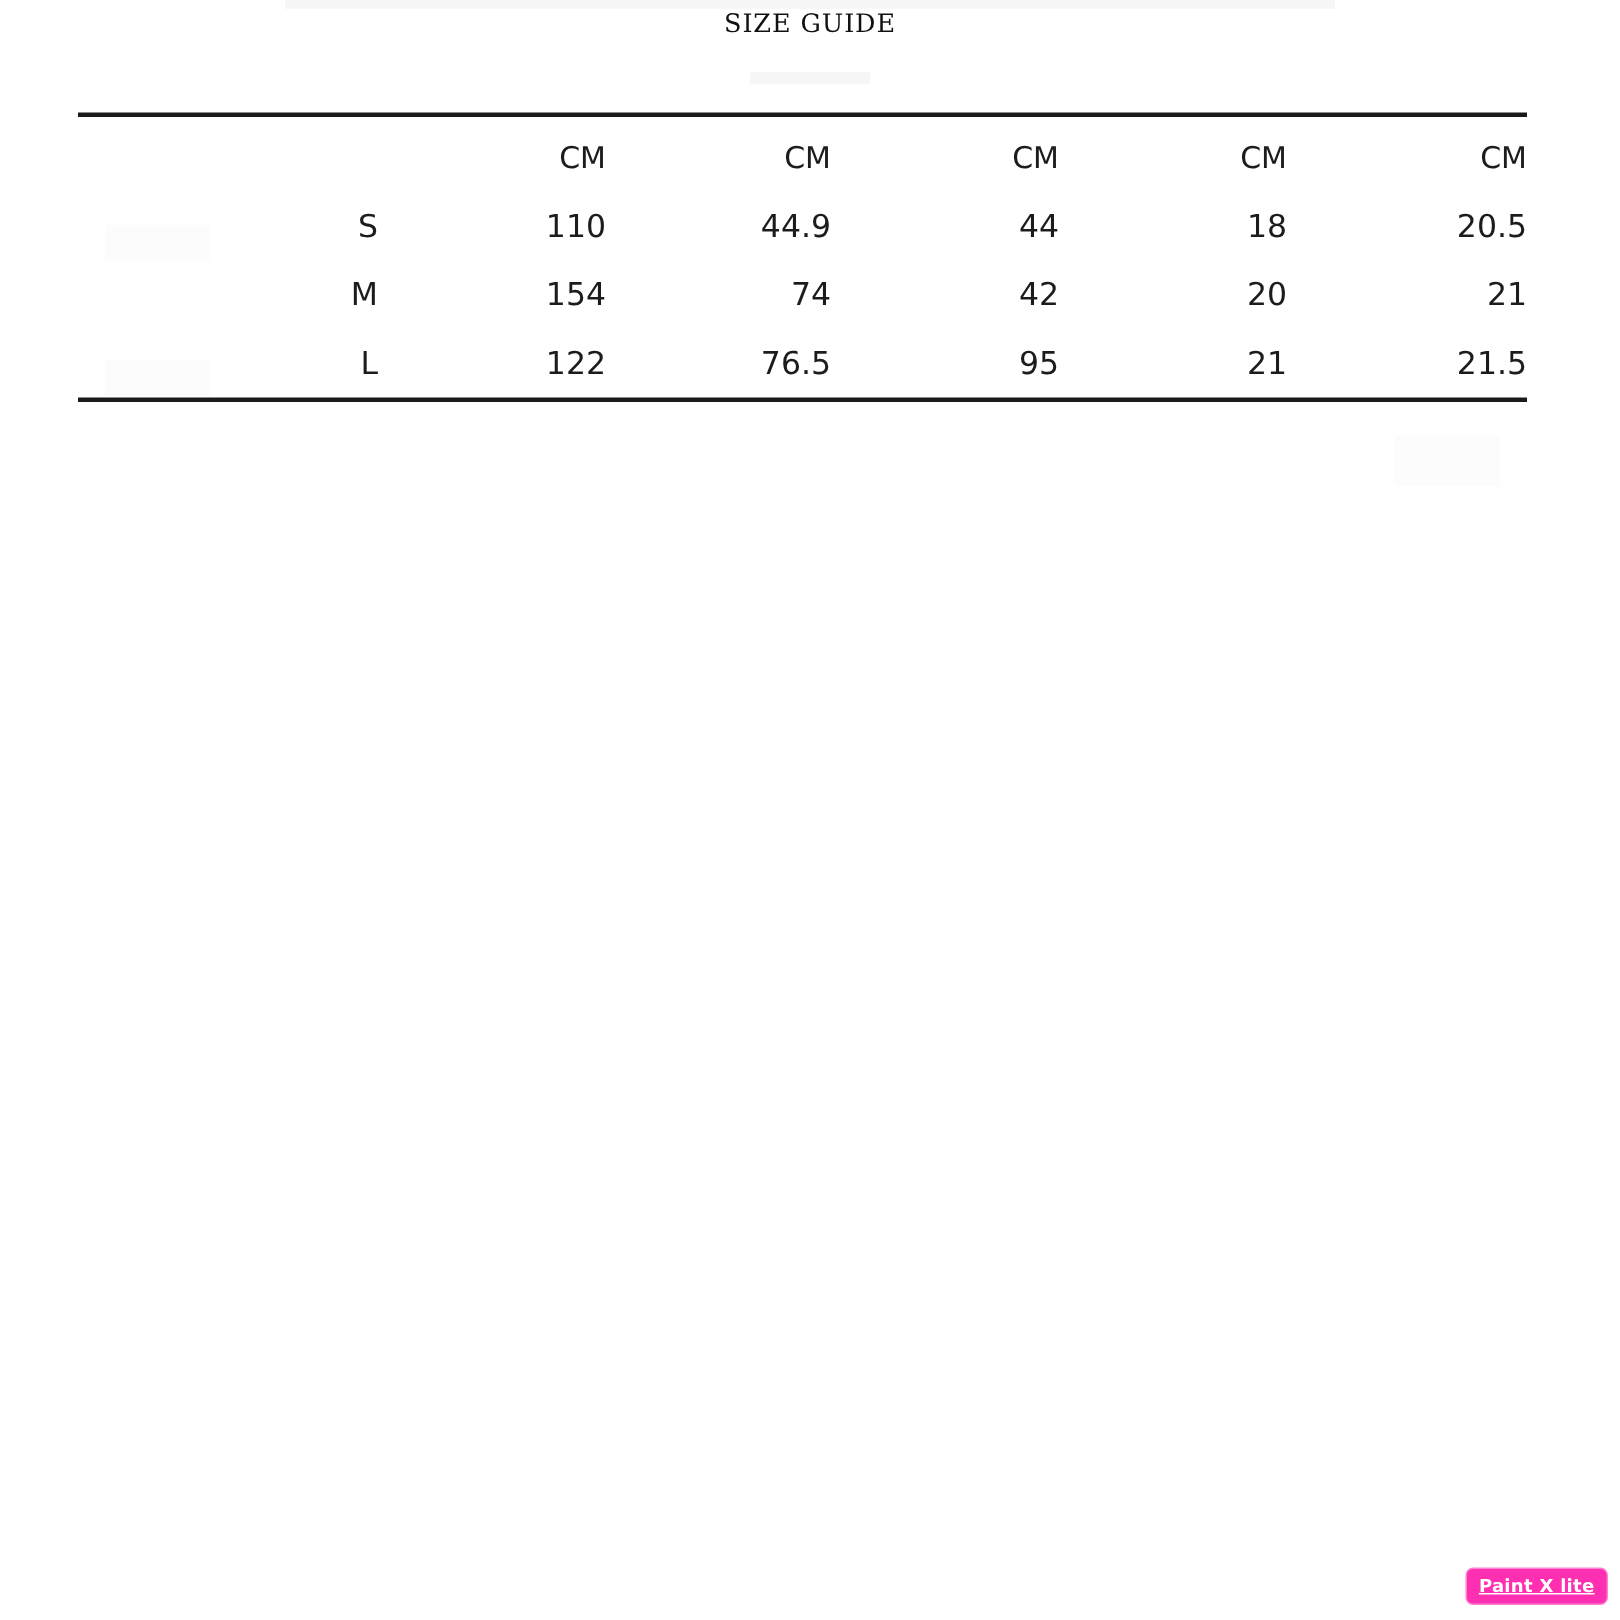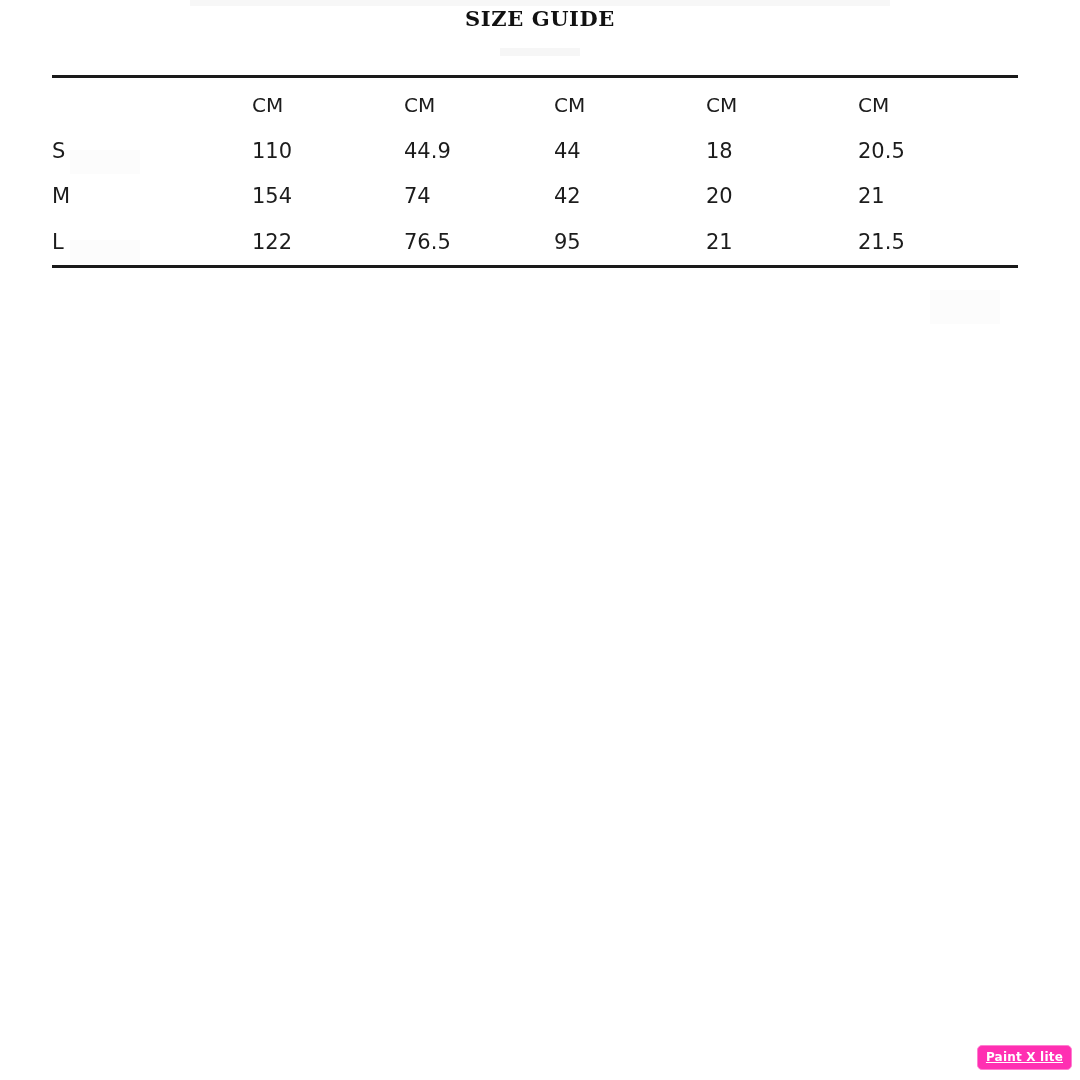--- a/index.html
+++ b/index.html
@@ -21,41 +21,41 @@
     inset: 0;
   }
 
   .title {
     position: absolute;
     top: 6px;
     left: 0;
     width: 1080px;
     text-align: center;
     font-family: "DejaVu Serif", serif;
-    font-weight: 700;
-    font-size: 21px;
+    font-weight: 400;
+    font-size: 17px;
     letter-spacing: 0.6px;
     color: #111111;
   }
 
   .table-wrap {
     position: absolute;
     top: 75px;
     left: 52px;
     width: 966px;
   }
 
   table.size-table {
     border-collapse: collapse;
     width: 966px;
     table-layout: fixed;
   }
 
   table.size-table td {
-    text-align: left;
+    text-align: right;
     font-size: 21px;
     font-family: "DejaVu Sans", sans-serif;
     color: #1c1c1c;
     padding: 0;
     height: 45.5px;
     vertical-align: middle;
   }
 
   
   col.c0 { width: 200px; }

